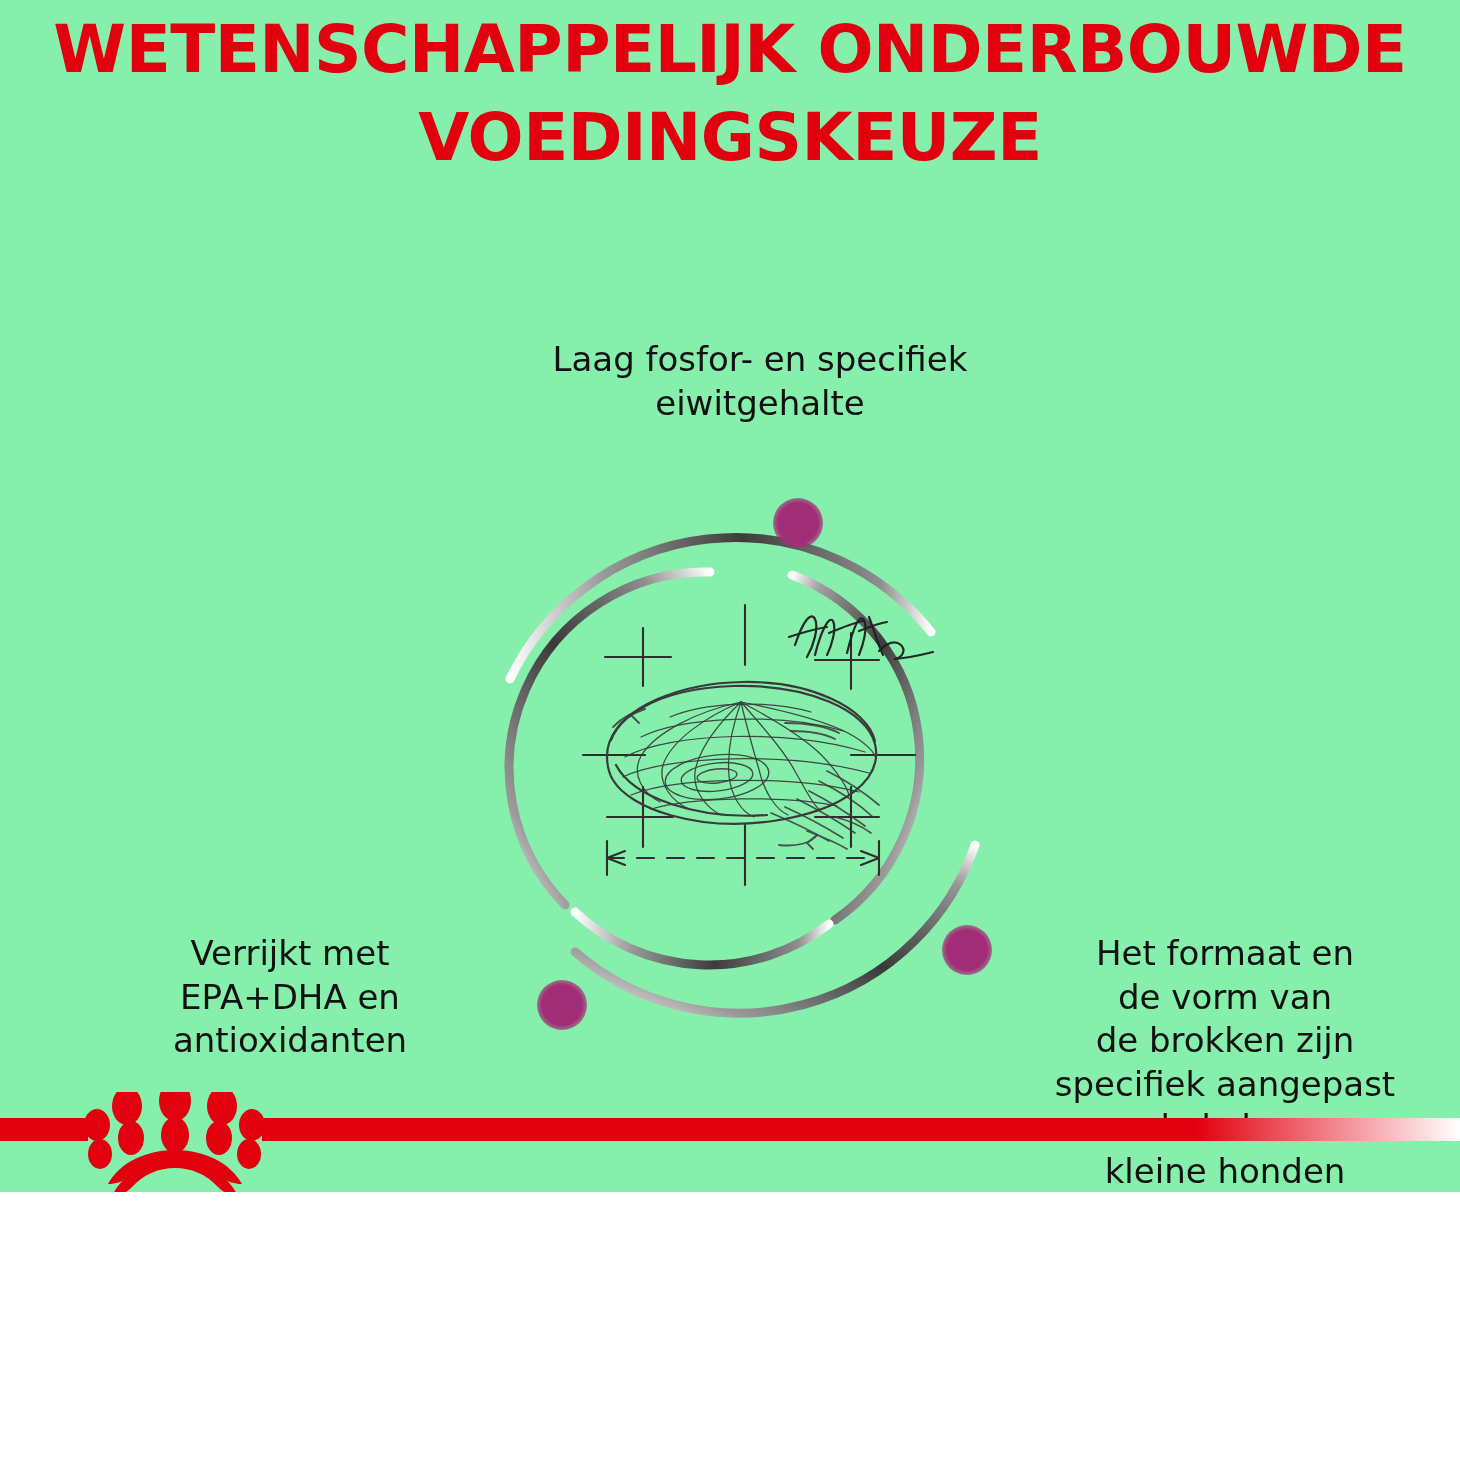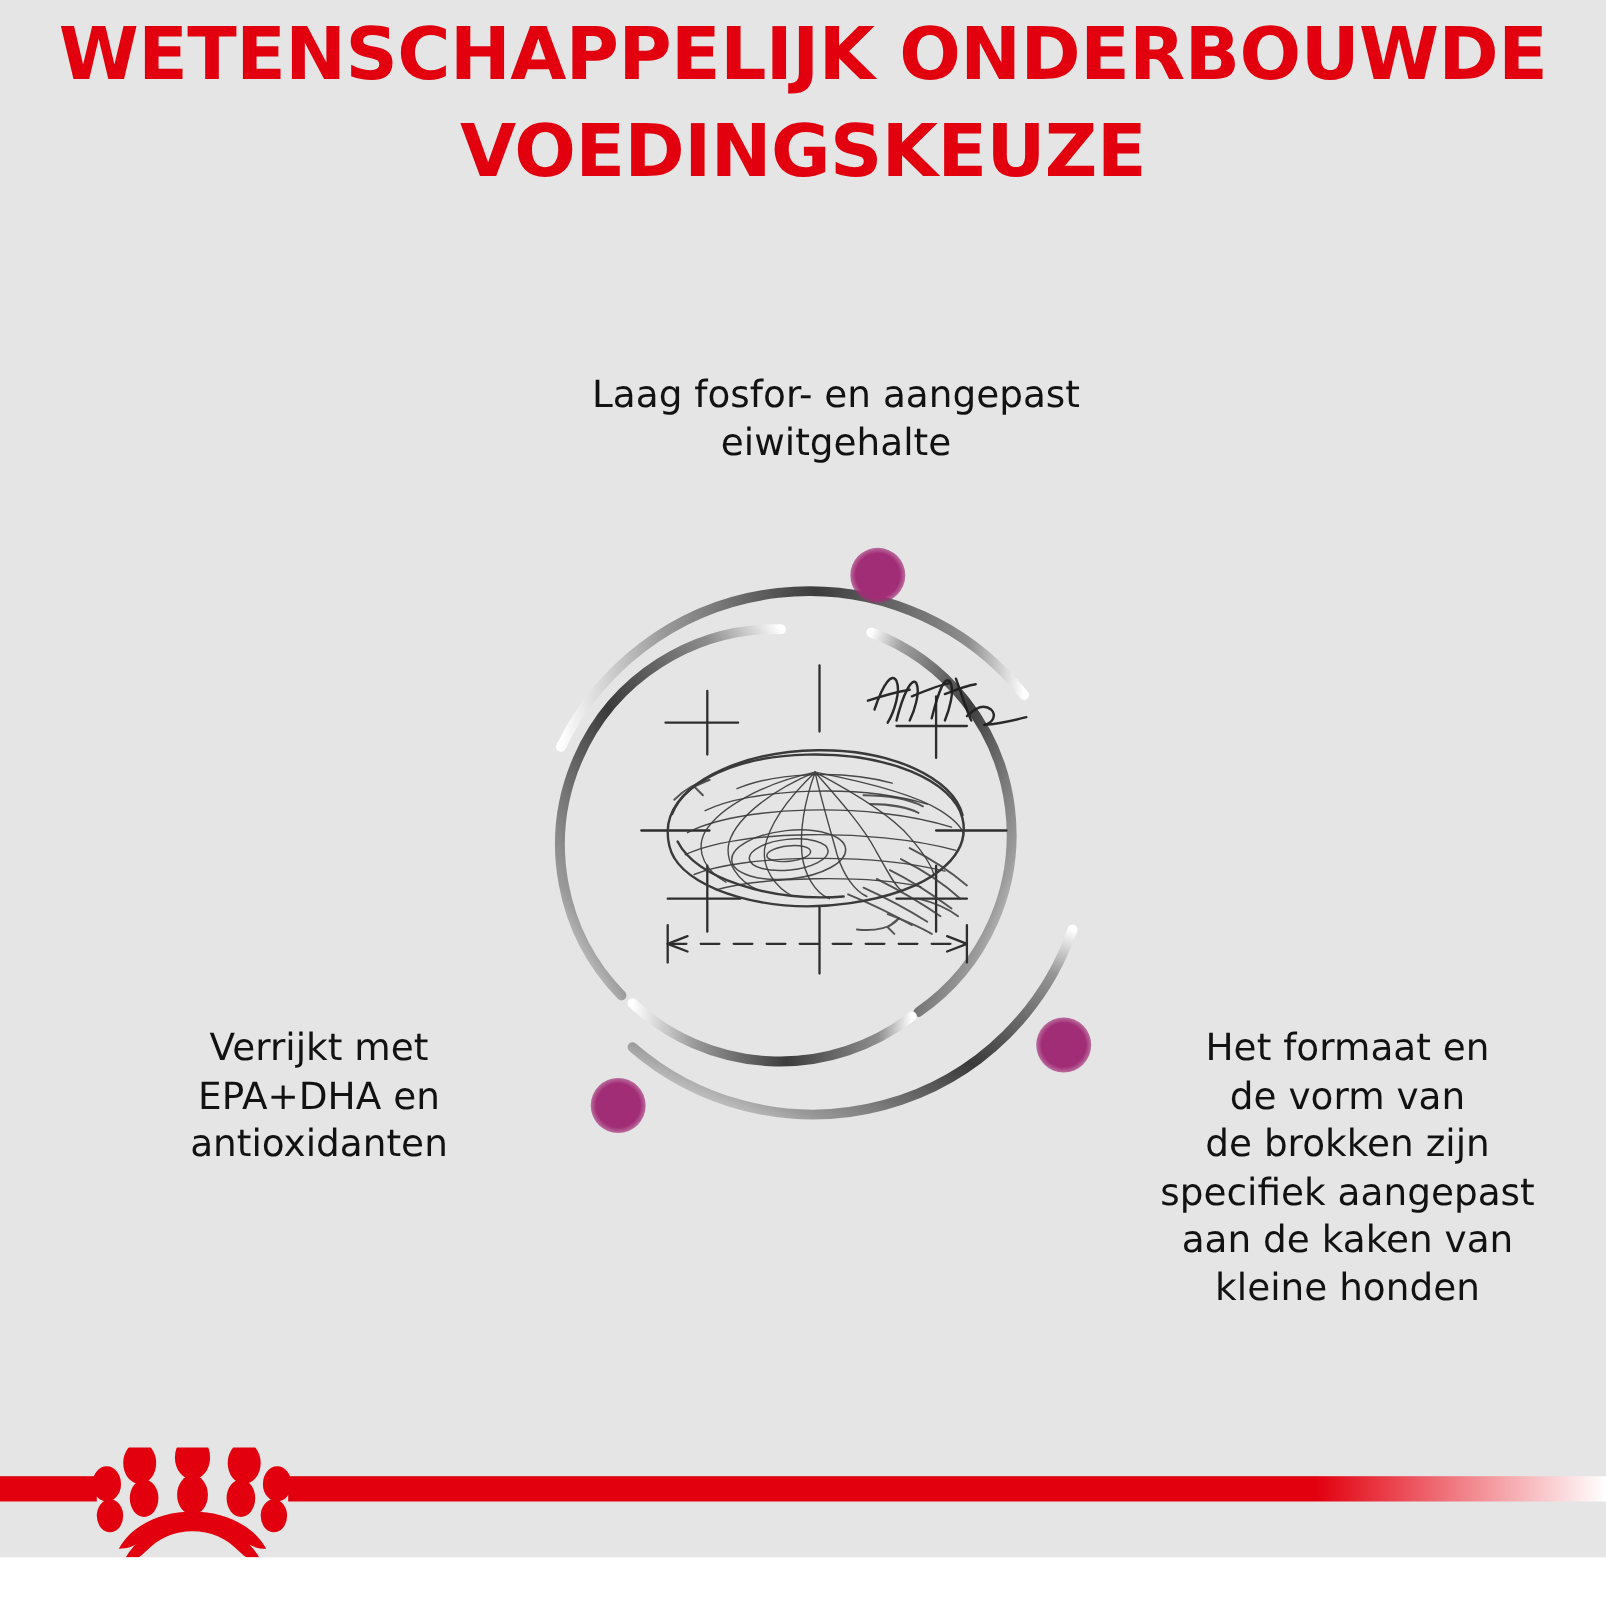--- a/index.html
+++ b/index.html
@@ -8,22 +8,22 @@
     padding: 0;
     background: #ffffff;
   }
   body {
     font-family: "DejaVu Sans", "Liberation Sans", sans-serif;
     -webkit-font-smoothing: antialiased;
   }
   #page {
     position: relative;
     width: 1460px;
-    height: 1416px;
-    background: #e5e5e5;
+    height: 1192px;
+    background: #86efac;
     overflow: hidden;
   }
 
   
   .headline {
     position: absolute;
     left: 0;
     top: 6px;
     width: 1460px;
     text-align: center;
@@ -88,21 +88,21 @@
   #brandbar svg { display: block; width: 1460px; height: 100px; }
 </style>
 </head>
 <body>
 
 <div id="page">
 
   <div class="headline">WETENSCHAPPELIJK ONDERBOUWDE
 VOEDINGSKEUZE</div>
 
-  <div class="caption" id="caption-top">Laag fosfor- en aangepast
+  <div class="caption" id="caption-top">Laag fosfor- en specifiek
 eiwitgehalte</div>
 
   <div class="caption" id="caption-right">Het formaat en
 de vorm van
 de brokken zijn
 specifiek aangepast
 aan de kaken van
 kleine honden</div>
 
   <div class="caption" id="caption-left">Verrijkt met

